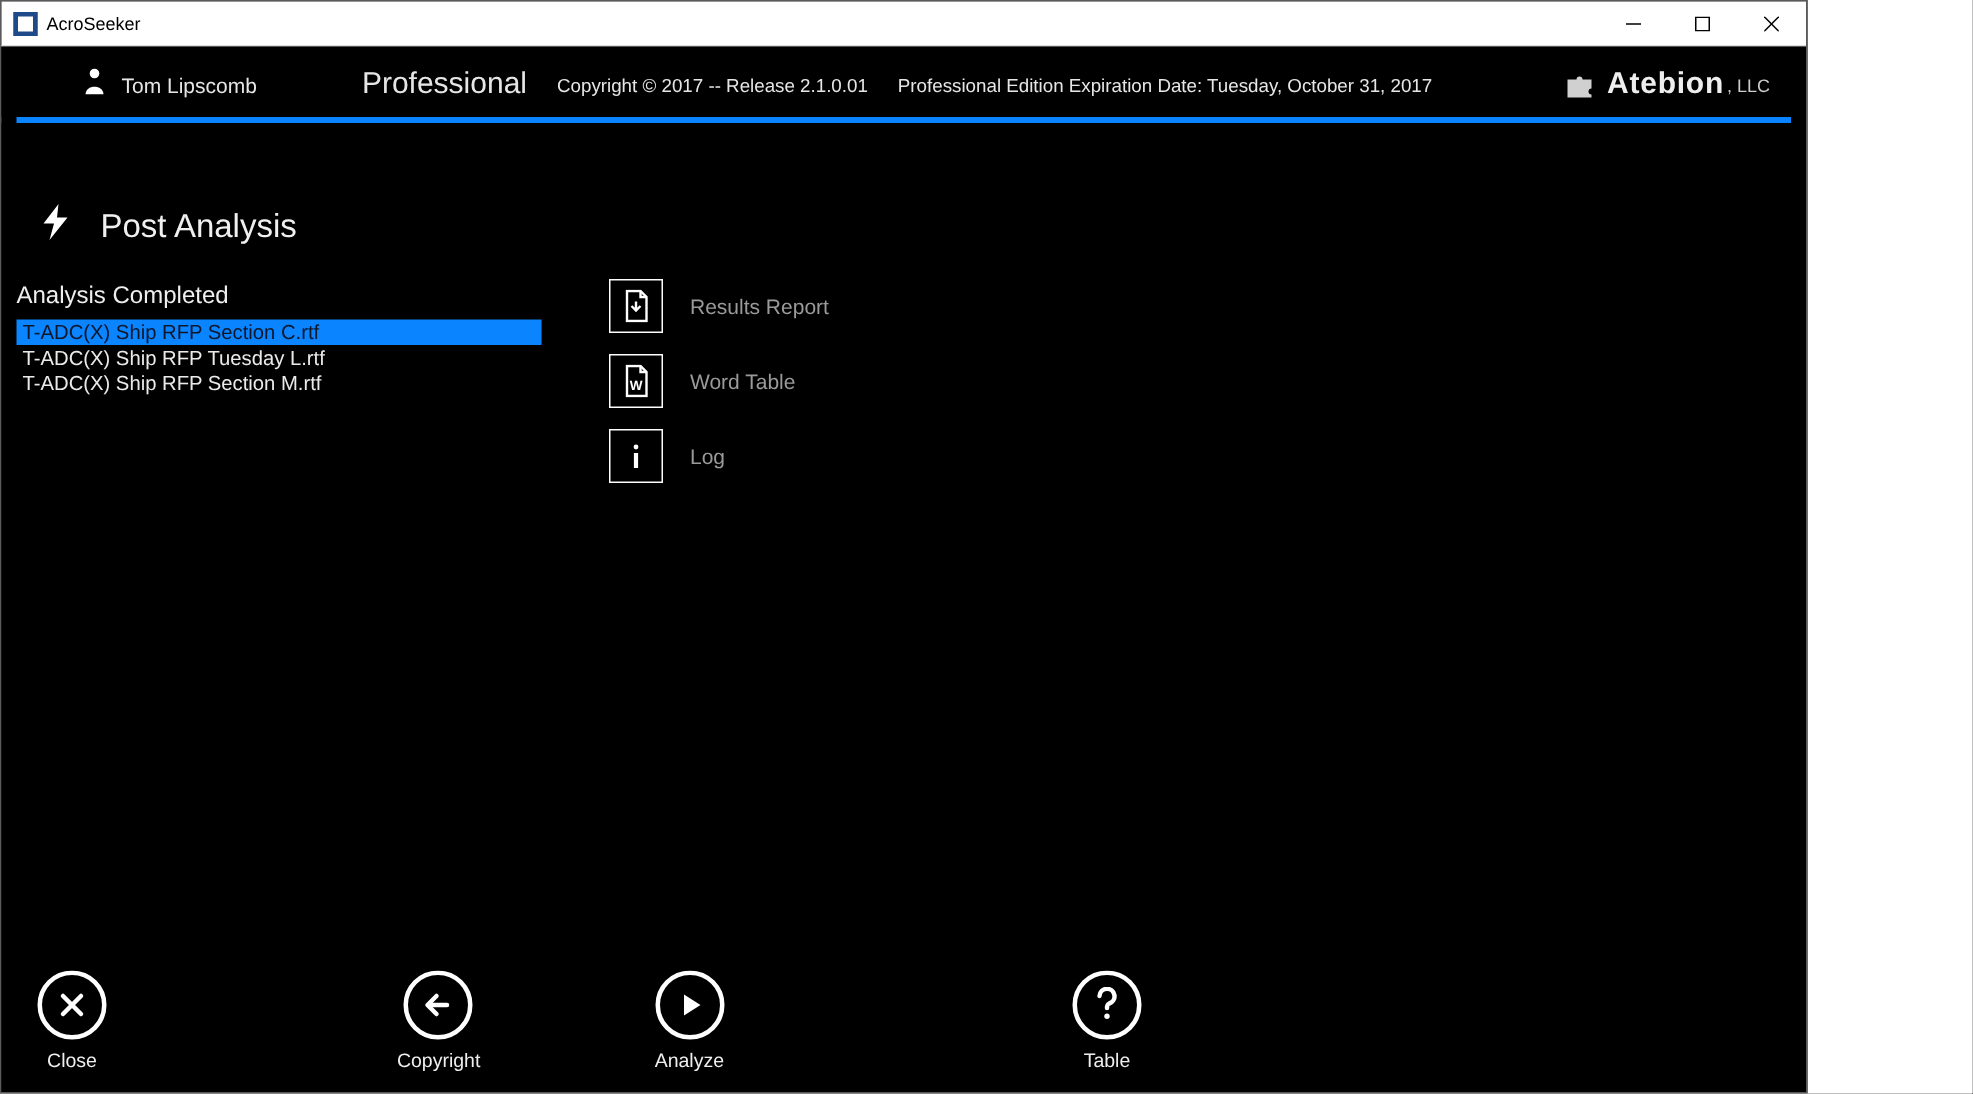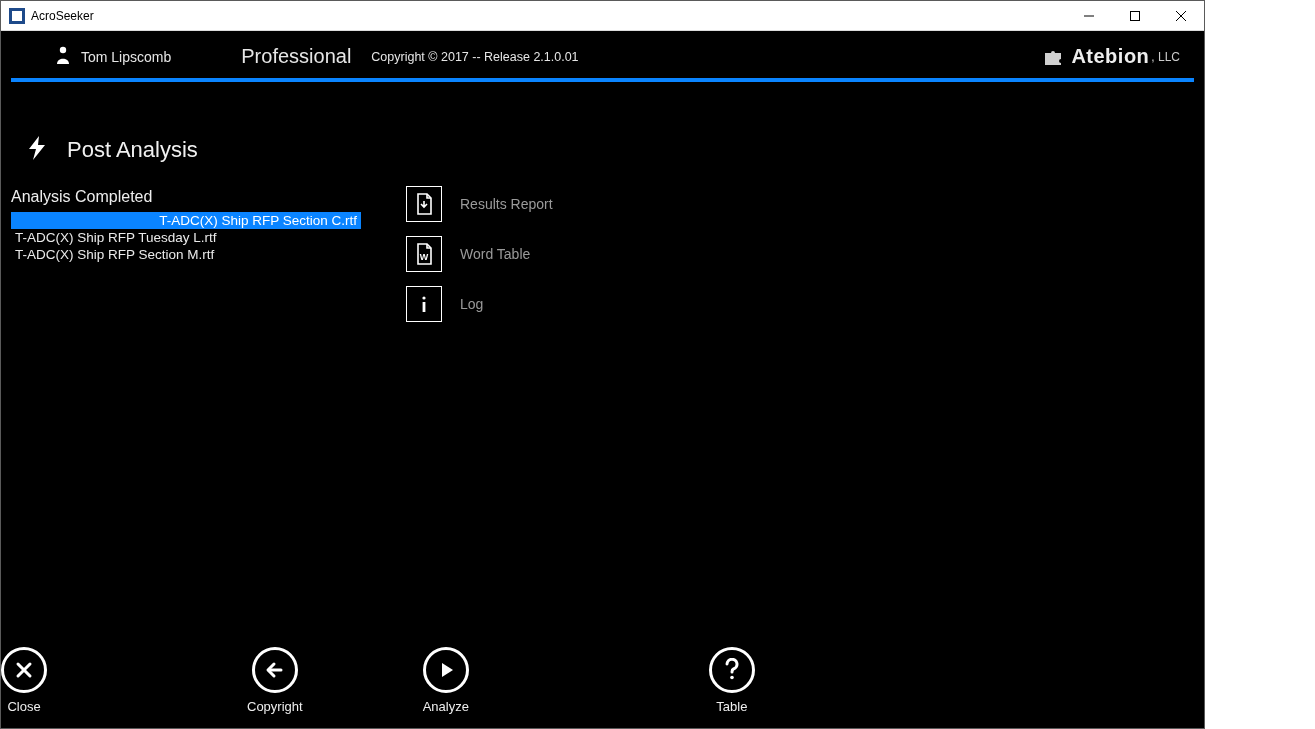--- a/index.html
+++ b/index.html
@@ -28,28 +28,28 @@
   .company-logo .logo-sub { font-size: 12px; color: #ccc; margin-left: 2px; }
   .blue-rule { height: 4px; background: #0a84ff; margin: 0 10px; }
   
   .content { flex: 1; background: #000; color: #fff; padding: 20px 10px 0 10px; position: relative; }
   .page-title-row { display: flex; align-items: center; margin-left: 16px; margin-bottom: 24px; margin-top: 34px; }
   .page-title-row .bolt { margin-right: 20px; }
   .page-title { font-size: 22px; font-weight: 400; color: #f0f0f0; }
   .section-label { font-size: 16px; margin-bottom: 6px; color: #eee; }
   .file-list { width: 350px; font-size: 13.5px; }
   .file-list .item { padding: 1px 4px; color: #eaeaea; cursor: default; }
-  .file-list .item.selected { background: #0a84ff; color: #ffffff; text-align: right; }
+  .file-list .item.selected { background: #0a84ff; color: #0f172a; }
   .actions-panel { position: absolute; top: 104px; left: 405px; }
   .action-row { display: flex; align-items: center; margin-bottom: 14px; }
   .action-icon-box { width: 36px; height: 36px; border: 1.5px solid #fff; display: flex; align-items: center; justify-content: center; margin-right: 18px; }
   .action-label { font-size: 14px; color: #9a9a9a; }
   
   .footer { background: #000; padding: 0 0 14px 0; }
-  .footer-inner { display: flex; width: 760px; }
+  .footer-inner { display: flex; width: 760px; padding-left: 24px; }
   .foot-btn { display: flex; flex-direction: column; align-items: center; cursor: pointer; }
   .foot-btn .circle { width: 46px; height: 46px; border: 3px solid #fff; border-radius: 50%; display: flex; align-items: center; justify-content: center; margin-bottom: 6px; }
   .foot-btn .label { font-size: 13px; color: #eee; }
   .foot-gap-sm { width: 200px; }
   .foot-gap-md { width: 120px; }
   .foot-gap-lg { width: 240px; }
 </style>
 </head>
 <body>
 
@@ -84,20 +84,21 @@
       <span class="user-icon">
         <svg width="16" height="18" viewBox="0 0 16 18">
             <circle cx="8" cy="4" r="3.2" fill="#fff"></circle>
             <path d="M2 18 C2 11 14 11 14 18 Z" fill="#fff"></path>
           </svg>
       </span>
       <span class="user-name">Tom Lipscomb</span>
     </span>
     <span class="edition">Professional</span>
     <span class="copyright">Copyright © 2017 -- Release 2.1.0.01</span>
+    <span class="expiration">Professional Edition Expiration Date: Tuesday, October 31, 2017</span>
     <span class="company-logo">
       <svg width="24" height="20" viewBox="0 0 24 20" style="margin-right:4px">
         <path d="M2 6 h6 a2 2 0 0 1 4 0 h6 v6 a2 2 0 0 0 0 4 v2 h-16 z" fill="#d0d0d0"></path>
       </svg>
       <span class="logo-text">Atebion</span>
       <span class="logo-sub">, LLC</span>
     </span>
   </div>
   <div class="blue-rule"></div>
 

